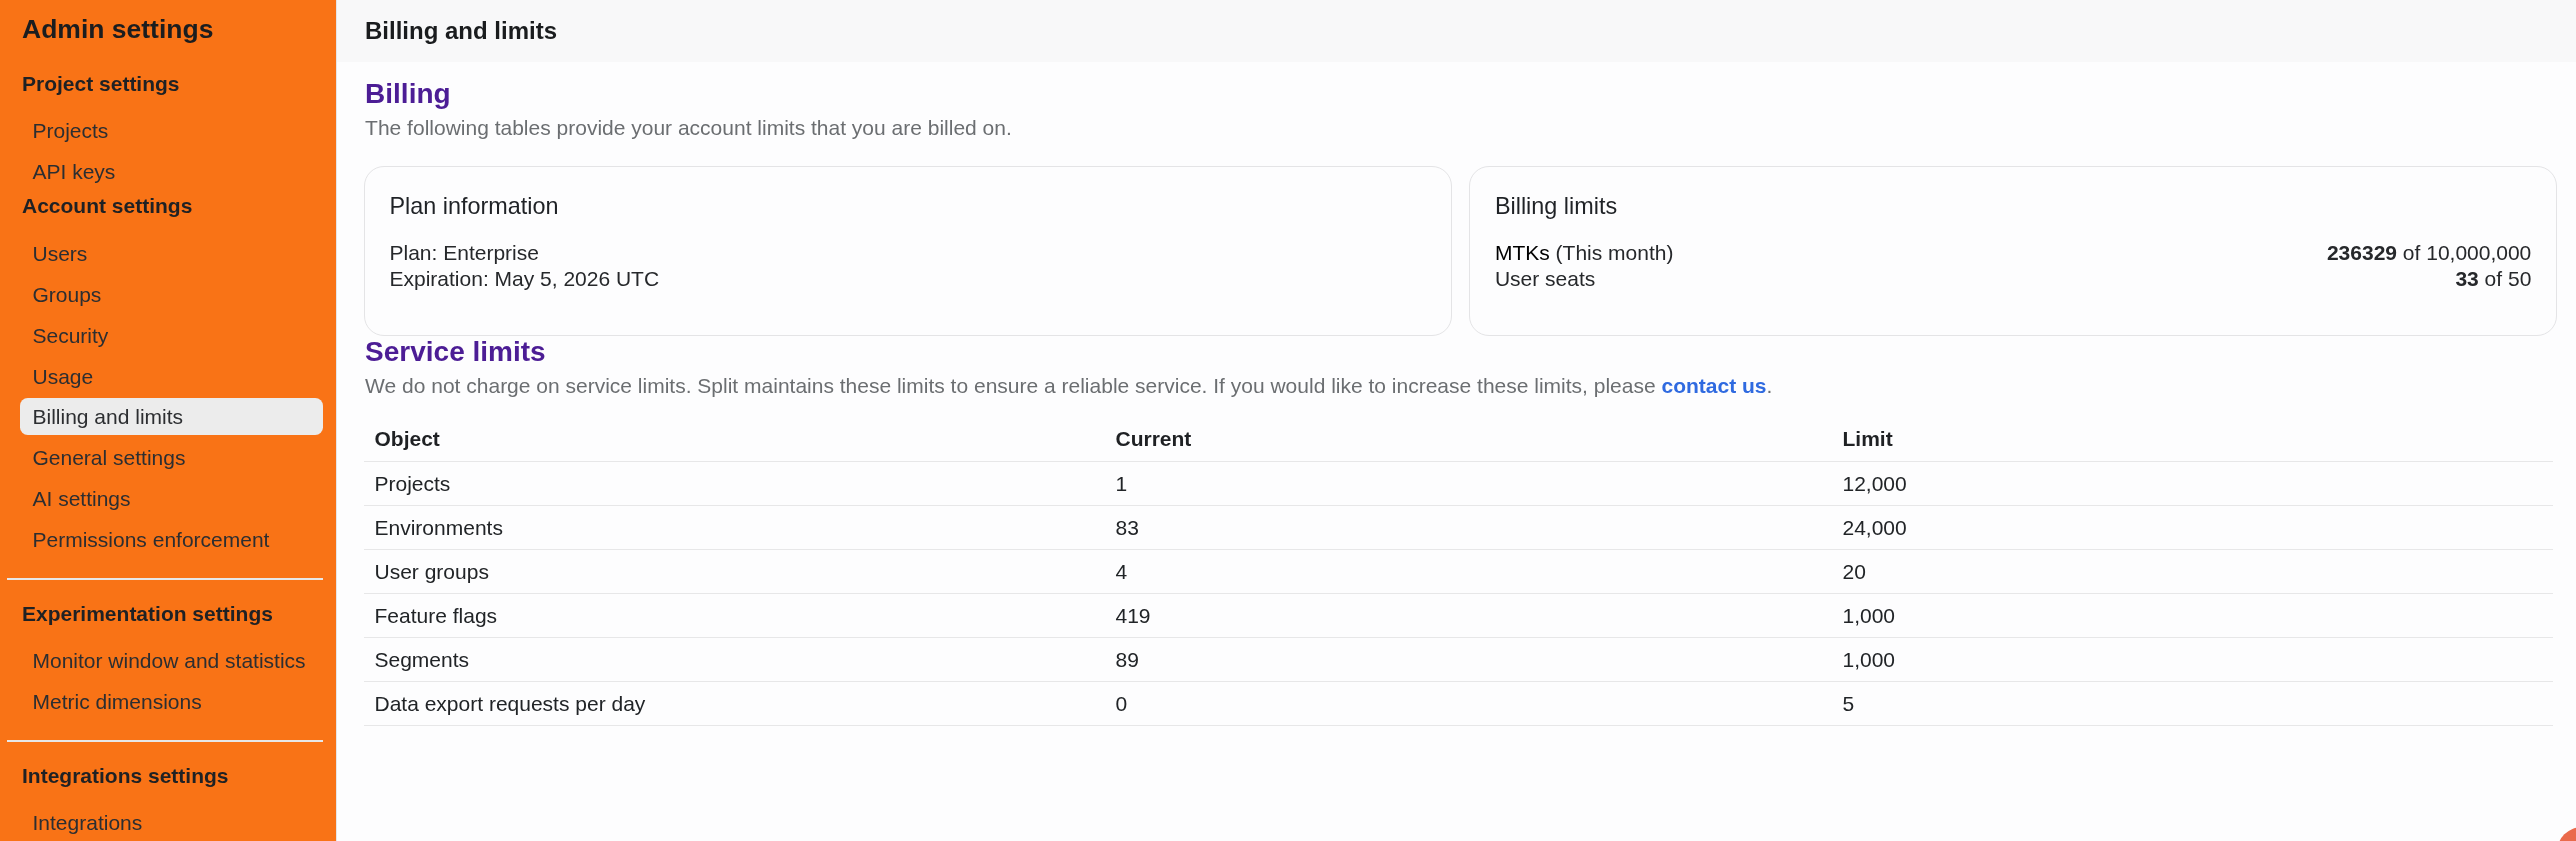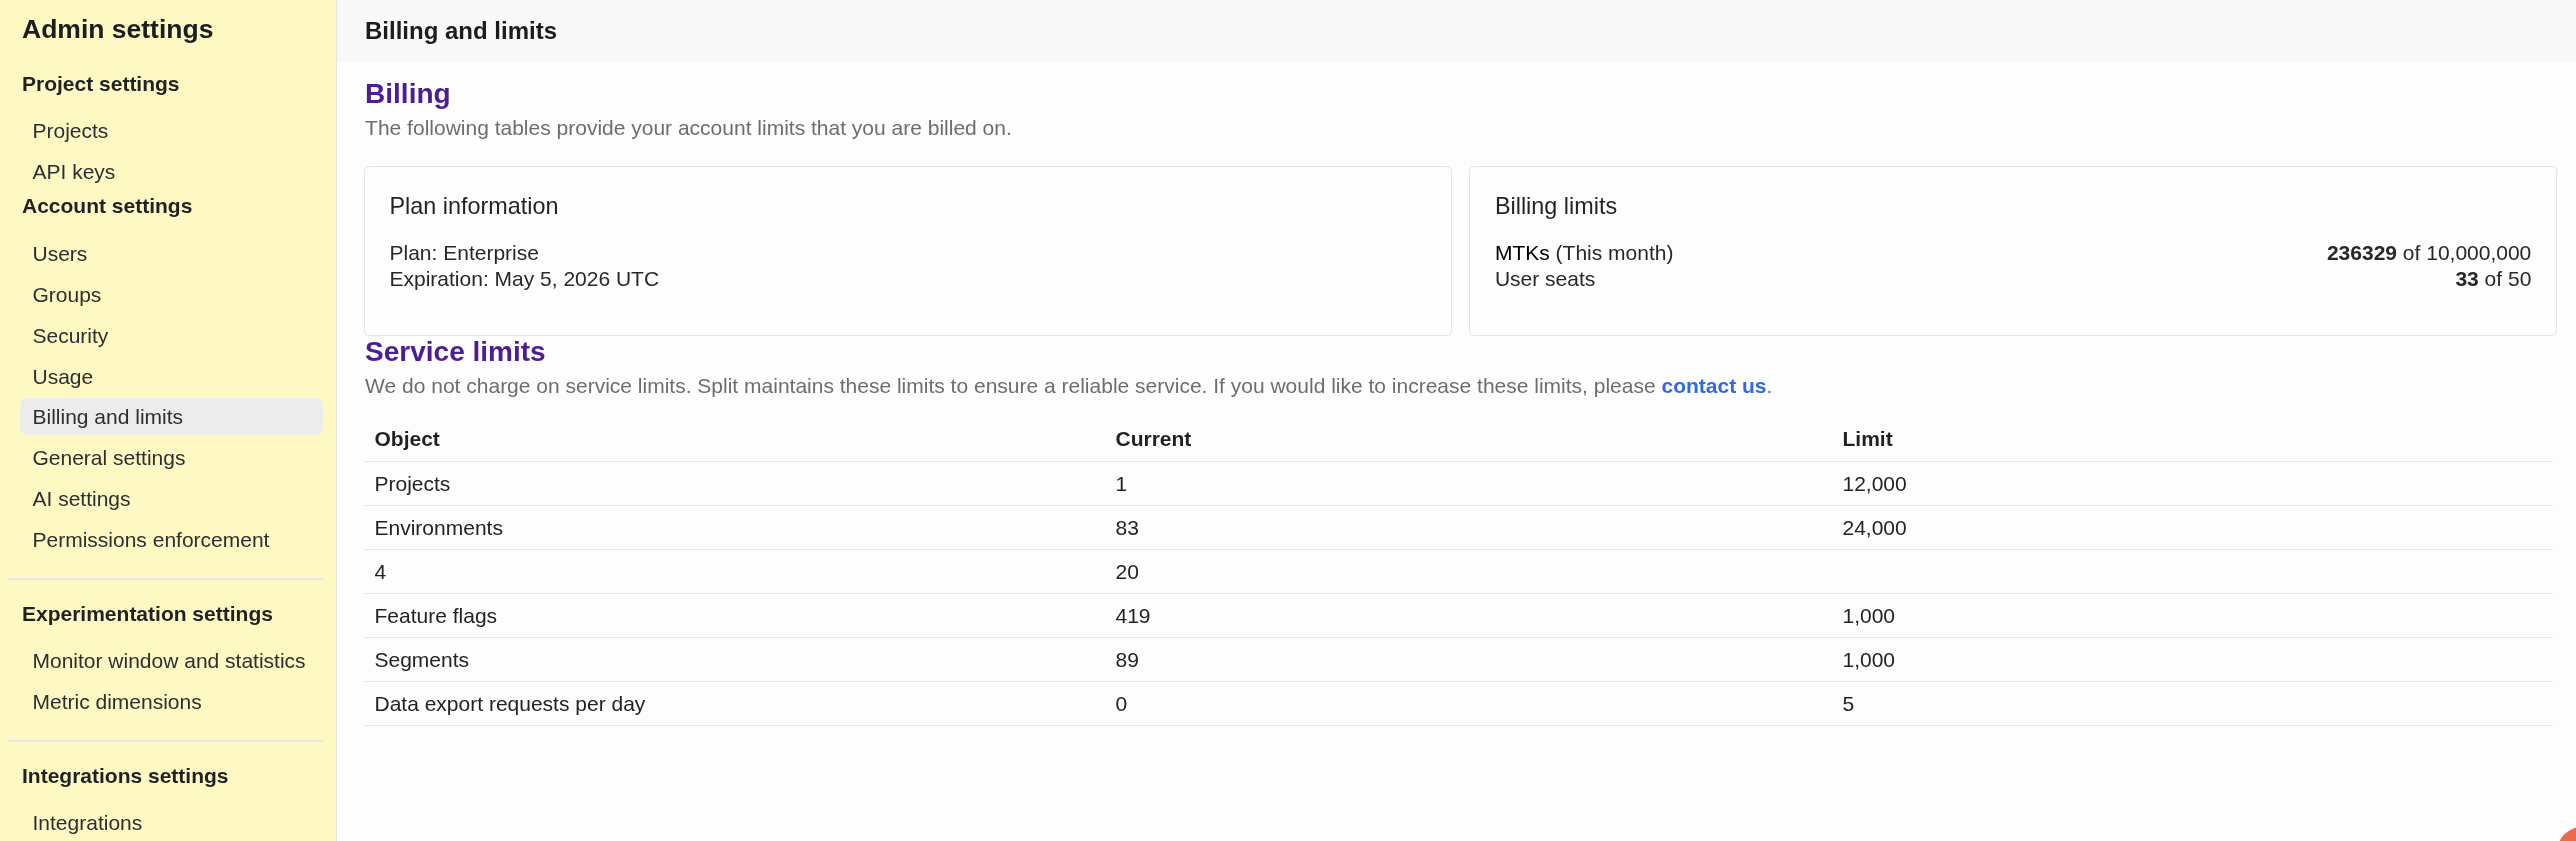--- a/index.html
+++ b/index.html
@@ -9,21 +9,21 @@
     display: flex;
     background: #fdfdfe;
     color: #212427;
     position: relative;
   }
 
   
   .sidebar {
     width: 337px;
     flex: 0 0 337px;
-    background: #fef9c3;
+    background: #f97316;
     border-right: 1.6px solid #e5e5e7;
     padding-top: 14px;
     height: 842px;
   }
   .sb-title {
     font-size: 26.5px;
     font-weight: 700;
     color: #1b1d1f;
     margin: 0 0 26.5px 22px;
   }
@@ -88,21 +88,21 @@
     color: #6b6e71;
     margin: 0 0 26px 1.6px;
   }
   .section-desc .link { color: #2f6ae0; font-weight: 700; text-decoration: none; cursor: pointer; }
 
   
   .cards { display: flex; gap: 17px; }
   .card {
     flex: 1 1 0;
     border: 1.6px solid #e4e4e6;
-    border-radius: 5px;
+    border-radius: 20px;
     background: #fdfdfe;
     min-height: 170px;
     padding: 26.5px 25px 0 25px;
   }
   .card-title {
     font-size: 23.4px;
     font-weight: 500;
     color: #1f2226;
     margin: 0 0 20px;
   }
@@ -220,20 +220,21 @@
           <div>Projects</div>
           <div>1</div>
           <div>12,000</div>
         </div>
         <div class="t-row">
           <div>Environments</div>
           <div>83</div>
           <div>24,000</div>
         </div>
         <div class="t-row">
+          <div>User groups</div>
           <div>4</div>
           <div>20</div>
         </div>
         <div class="t-row">
           <div>Feature flags</div>
           <div>419</div>
           <div>1,000</div>
         </div>
         <div class="t-row">
           <div>Segments</div>

